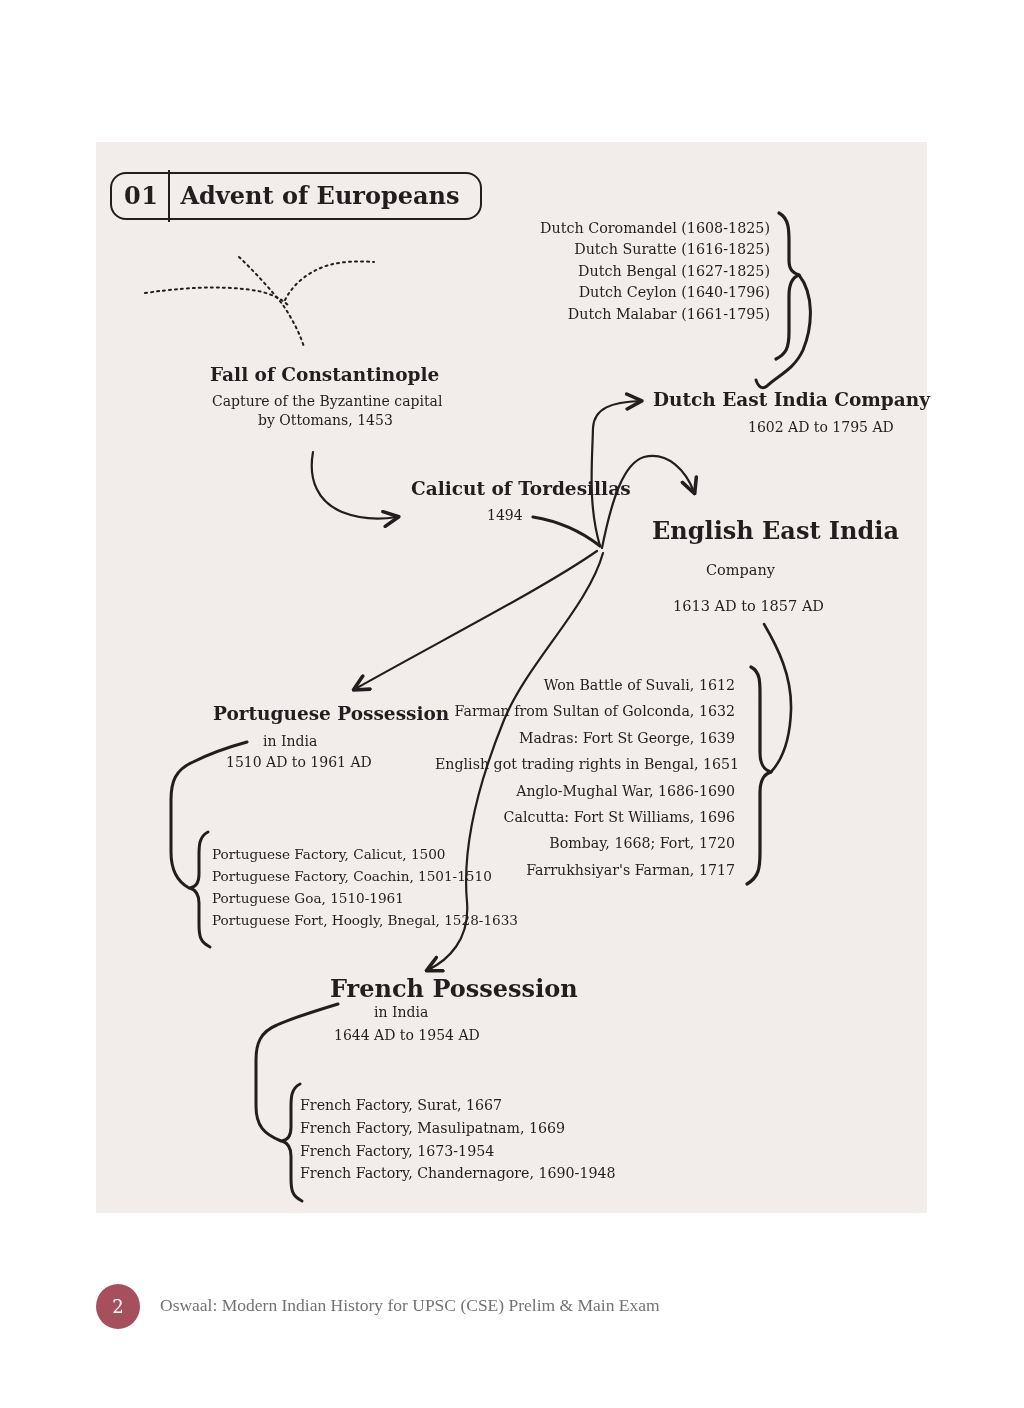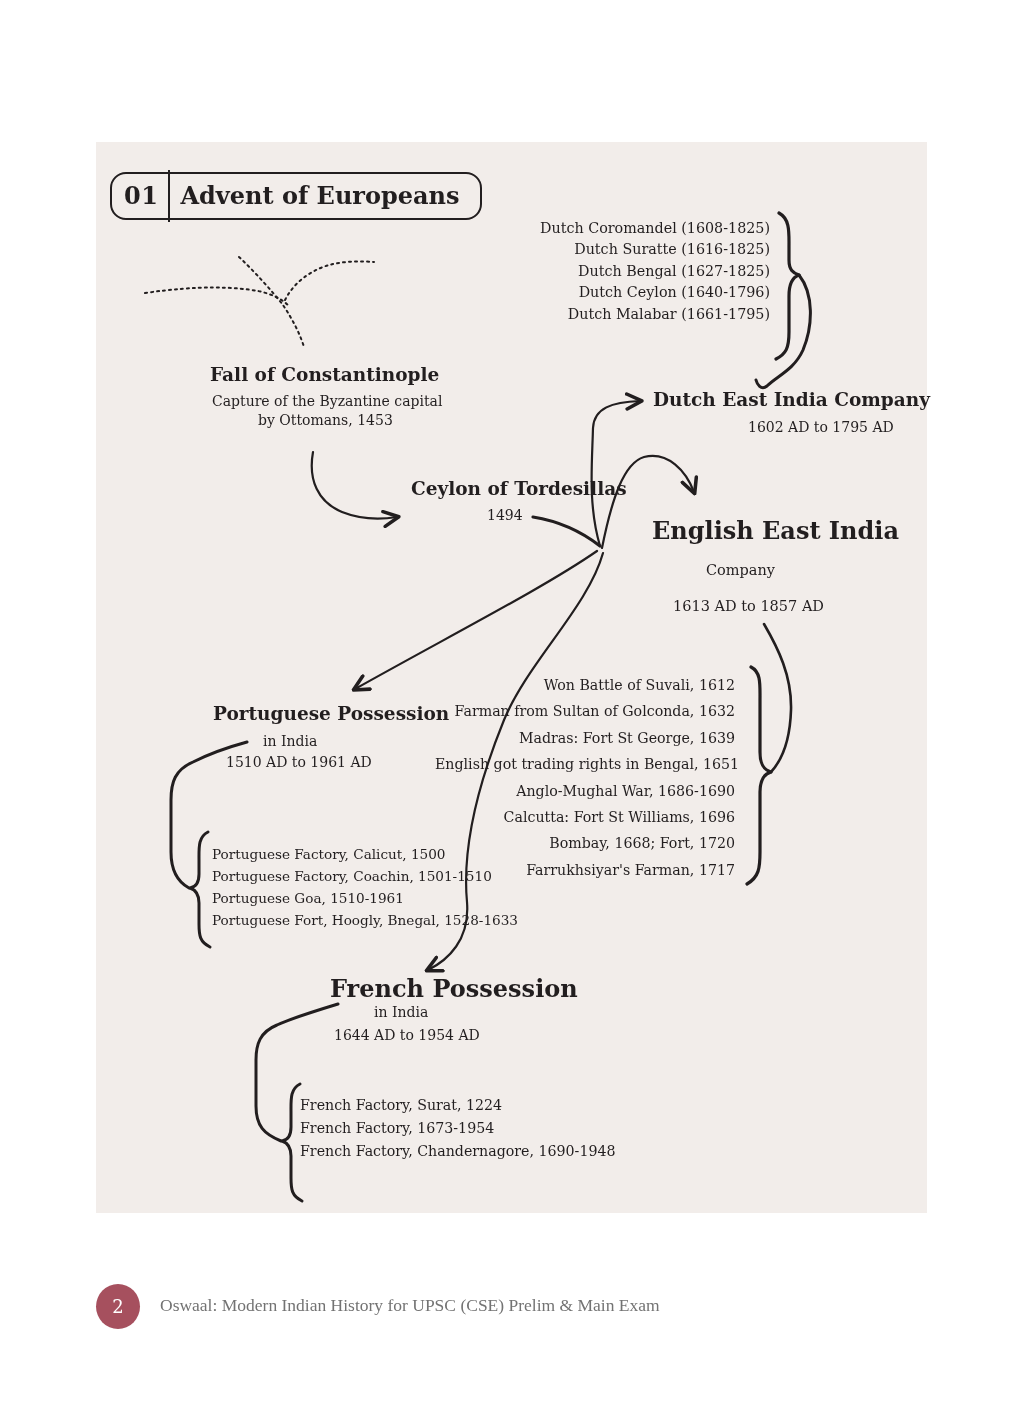--- a/index.html
+++ b/index.html
@@ -95,21 +95,21 @@
   <div>Dutch Suratte (1616-1825)</div>
   <div>Dutch Bengal (1627-1825)</div>
   <div>Dutch Ceylon (1640-1796)</div>
   <div>Dutch Malabar (1661-1795)</div>
 </div>
 
 <div class="abs node-title" style="left:210px;top:364px;font-size:18.5px;">Fall of Constantinople</div>
 <div class="abs sub" style="left:212px;top:393px;">Capture of the Byzantine capital</div>
 <div class="abs sub" style="left:258px;top:412px;">by Ottomans, 1453</div>
 
-<div class="abs node-title" style="left:411px;top:478px;font-size:18.5px;">Ceylon of Tordesillas</div>
+<div class="abs node-title" style="left:411px;top:478px;font-size:18.5px;">Calicut of Tordesillas</div>
 <div class="abs sub" style="left:487px;top:507px;">1494</div>
 
 <div class="abs node-title" style="left:653px;top:389px;font-size:18.5px;">Dutch East India Company</div>
 <div class="abs sub" style="left:705px;top:419px;margin-left:43px;">1602 AD to 1795 AD</div>
 
 <div class="abs node-title" style="left:652px;top:516px;font-size:24px;">English East India</div>
 <div class="abs sub" style="left:706px;top:562px;font-size:14.5px;text-align:center;">Company</div>
 <div class="abs sub" style="left:673px;top:598px;font-size:14.5px;">1613 AD to 1857 AD</div>
 
 <div class="abs list r" style="left:435px;top:672px;width:300px;font-size:14.2px;line-height:26.4px;">
@@ -132,21 +132,22 @@
   <div>Portuguese Factory, Coachin, 1501-1510</div>
   <div>Portuguese Goa, 1510-1961</div>
   <div>Portuguese Fort, Hoogly, Bnegal, 1528-1633</div>
 </div>
 
 <div class="abs node-title" style="left:330px;top:974px;font-size:24px;">French Possession</div>
 <div class="abs sub" style="left:374px;top:1004px;">in India</div>
 <div class="abs sub" style="left:334px;top:1027px;">1644 AD to 1954 AD</div>
 
 <div class="abs list" style="left:300px;top:1094px;font-size:14.2px;line-height:22.8px;">
-  <div>French Factory, Surat, 1224</div>
+  <div>French Factory, Surat, 1667</div>
+  <div>French Factory, Masulipatnam, 1669</div>
   <div>French Factory, 1673-1954</div>
   <div>French Factory, Chandernagore, 1690-1948</div>
 </div>
 
 <div class="footer-badge">
   <span>2</span>
 </div>
 <div class="footer-title">Oswaal: Modern Indian History for UPSC (CSE) Prelim &amp; Main Exam</div>
 
 </body></html>

